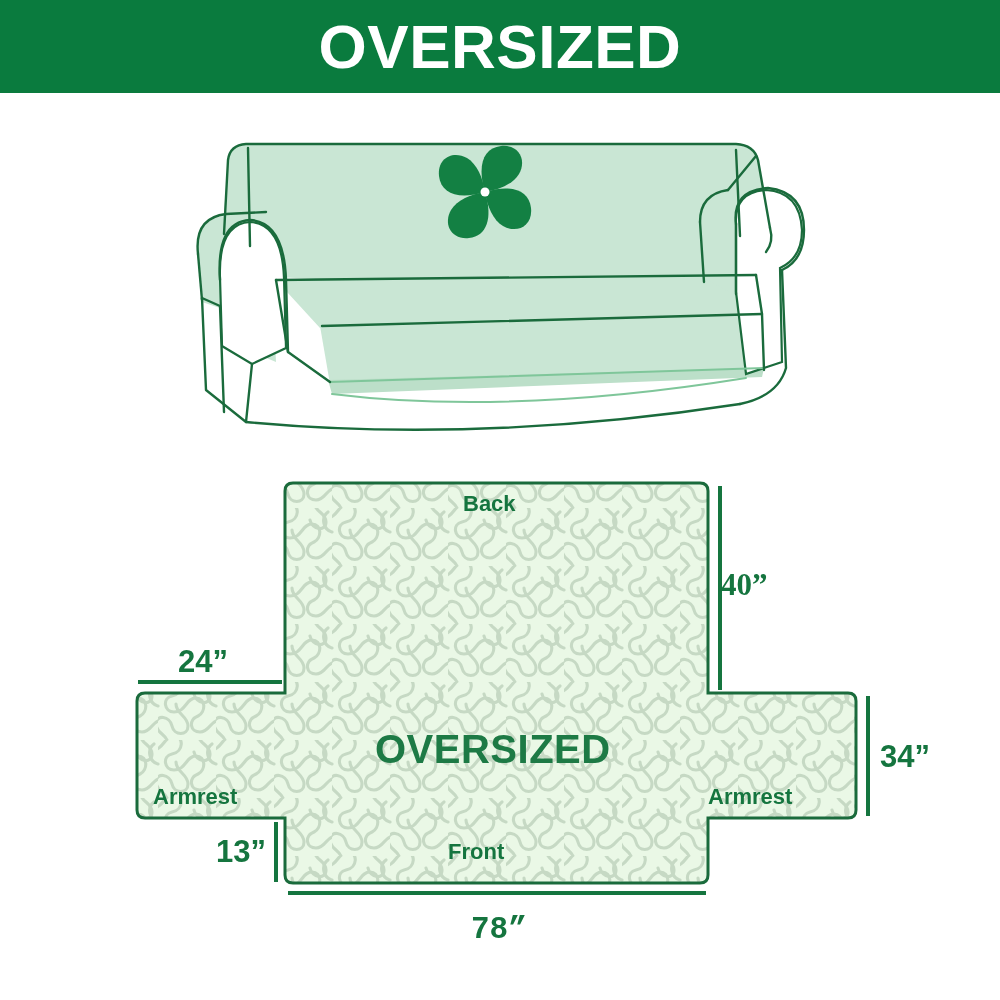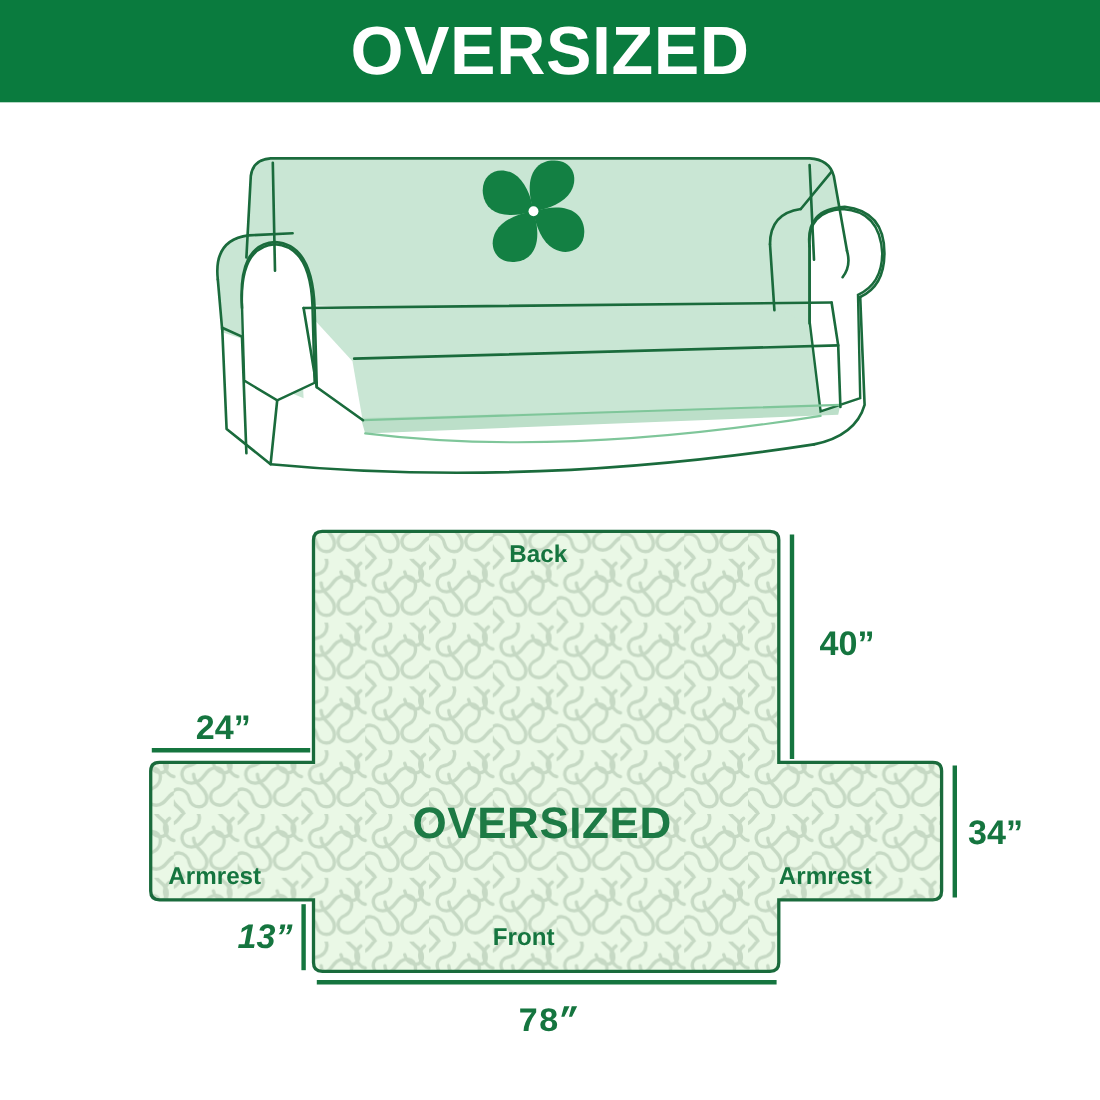--- a/index.html
+++ b/index.html
@@ -244,30 +244,30 @@
 
       <line x1="176" y1="372" x2="176" y2="432"></line>
 
       <line x1="188" y1="443" x2="606" y2="443"></line>
     </g>
   </svg>
 
   
   <div class="part-label" style="left:363px; top:43px;">Back</div>
 
-  <div class="dim-label" style="left:645px; top:119px;">40”</div>
+  <div class="dim-label" style="left:621px; top:119px;font-family:Liberation Serif, serif;">40”</div>
 
   <div class="dim-label" style="left:78px; top:196px;">24”</div>
 
   <div id="center-word" style="left:275px; top:279px;">OVERSIZED</div>
 
   <div class="dim-label" style="left:780px; top:291px;">34”</div>
 
   <div class="part-label" style="left:53px; top:336px;">Armrest</div>
 
   <div class="part-label" style="left:608px; top:336px;">Armrest</div>
 
-  <div class="dim-label" style="left:116px; top:386px;font-style:italic;">13”</div>
+  <div class="dim-label" style="left:116px; top:386px;">13”</div>
 
   <div class="part-label" style="left:348px; top:391px;">Front</div>
 
   <div class="dim-label" style="left:371px; top:464px;font-family:Liberation Mono, monospace;">78”</div>
 </div>
 
 </body></html>

